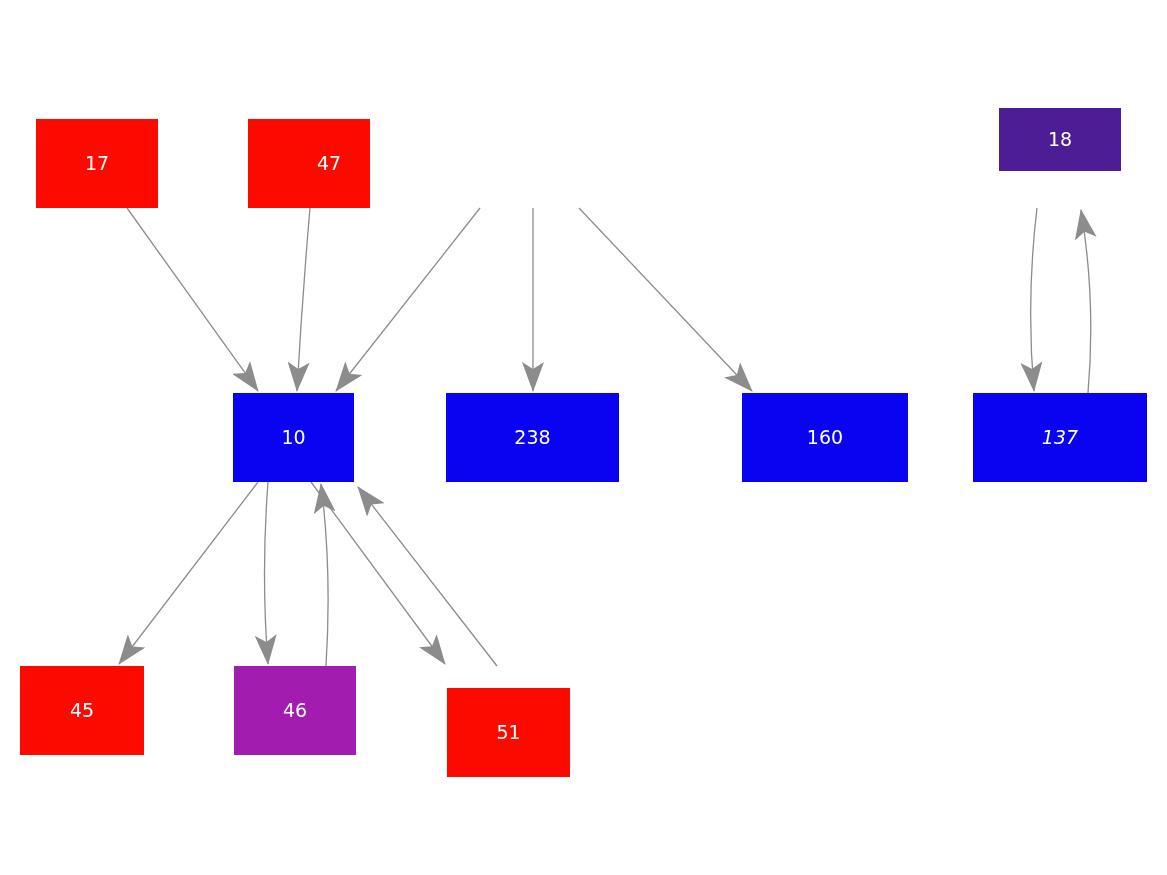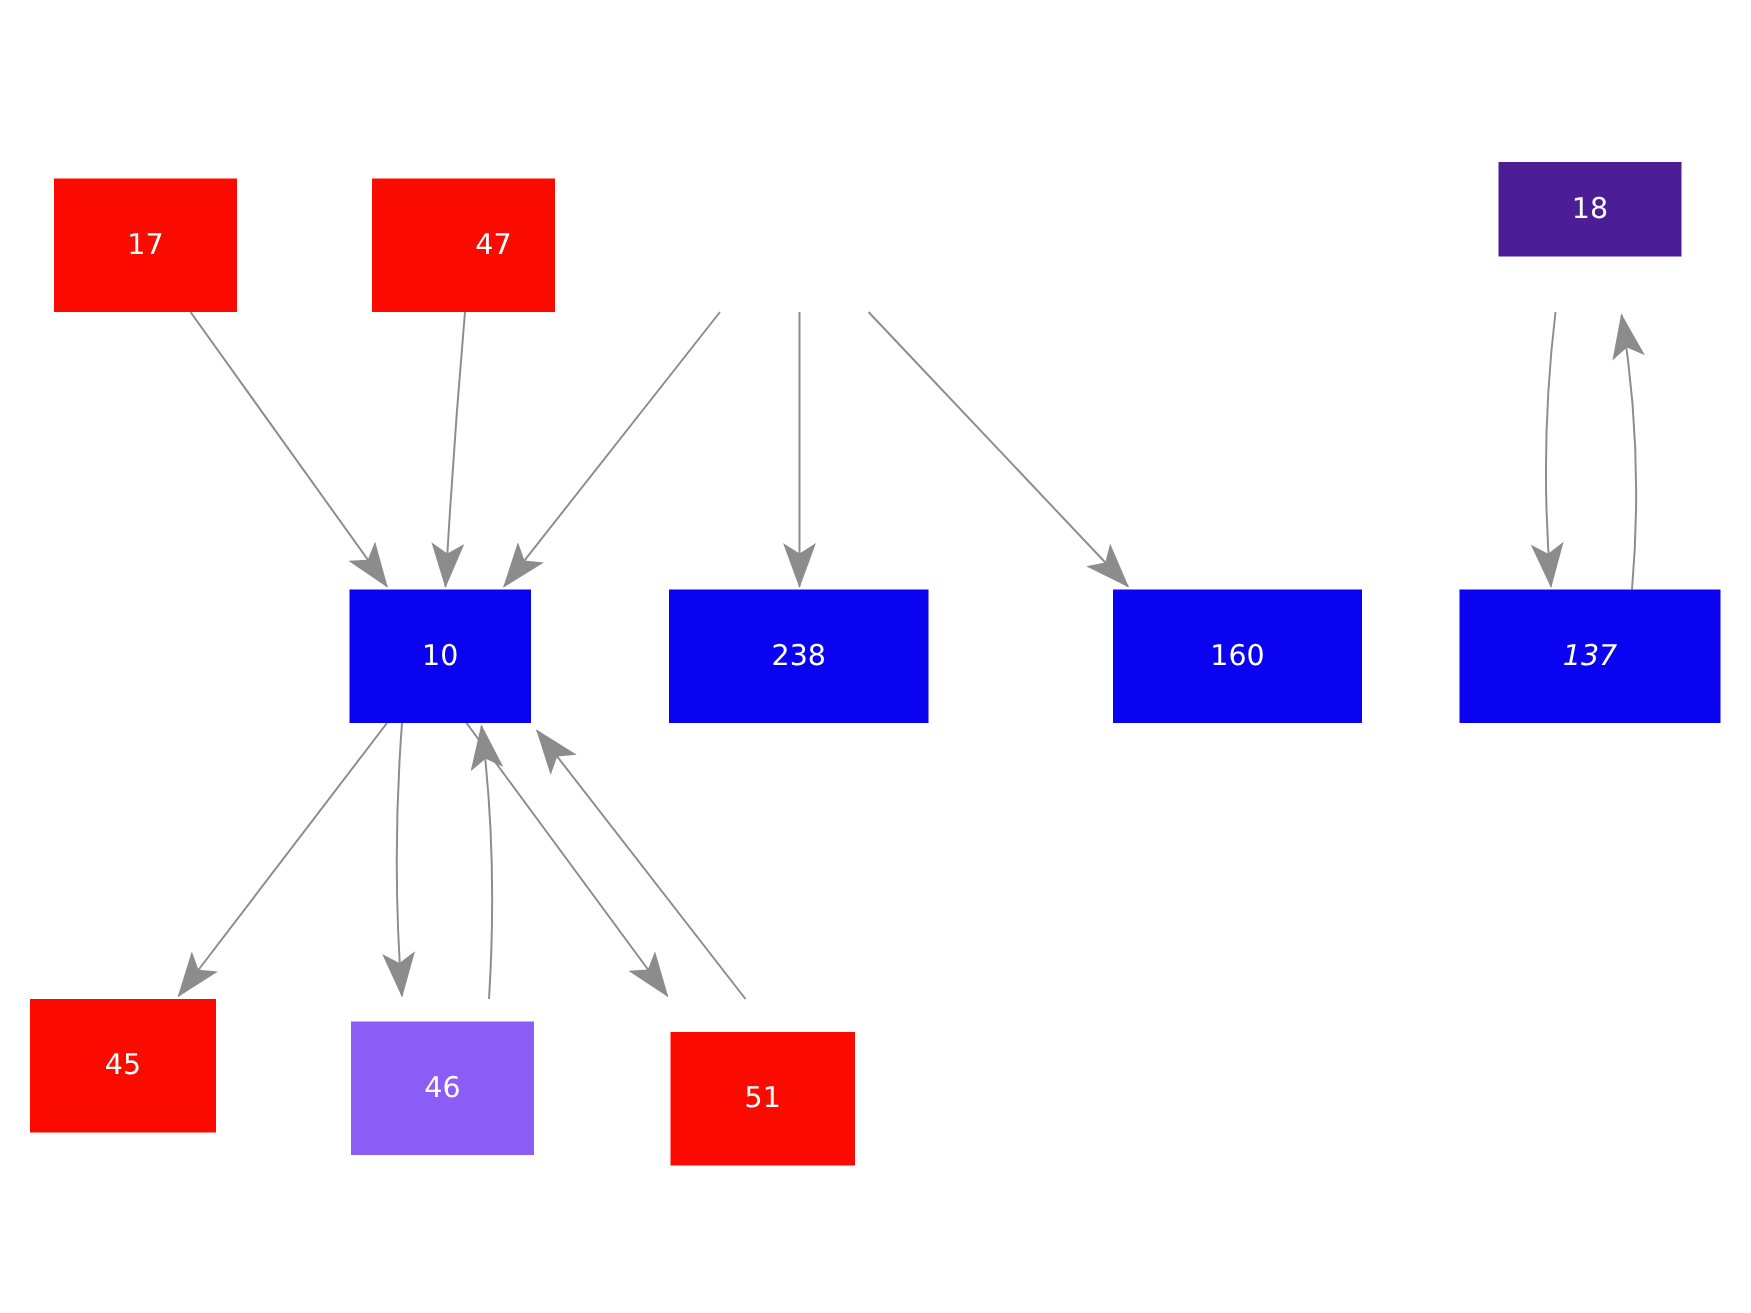--- a/index.html
+++ b/index.html
@@ -59,15 +59,15 @@
     </svg>
 
 <div class="graph-node" style="left: 36px; top: 119px; width: 122px; height: 89px; background: rgb(251, 10, 0); color: rgb(255, 255, 255);">17</div>
     <div class="graph-node" style="left: 248px; top: 119px; width: 122px; height: 89px; background: rgb(251, 10, 0); color: rgb(255, 255, 255); padding-left: 40px;">47</div>
     <div class="graph-node" style="left: 999px; top: 108px; width: 122px; height: 63px; background: #4c1d95; color: rgb(255, 255, 255);">18</div>
     <div class="graph-node" style="left: 233px; top: 393px; width: 121px; height: 89px; background: rgb(9, 3, 242); color: rgb(255, 255, 255);">10</div>
     <div class="graph-node" style="left: 446px; top: 393px; width: 173px; height: 89px; background: rgb(9, 3, 242); color: rgb(255, 255, 255);">238</div>
     <div class="graph-node" style="left: 706px; top: 393px; width: 166px; height: 89px; background: rgb(9, 3, 242); color: rgb(255, 255, 255); margin-left: 36px;">160</div>
     <div class="graph-node" style="left: 973px; top: 393px; width: 174px; height: 89px; background: rgb(9, 3, 242); color: rgb(255, 255, 255); font-style: italic;">137</div>
     <div class="graph-node" style="left: 20px; top: 666px; width: 124px; height: 89px; background: rgb(251, 10, 0); color: rgb(255, 255, 255);">45</div>
-    <div class="graph-node" style="left: 234px; top: 681px; width: 122px; height: 89px; background: #8b5cf6; color: rgb(255, 255, 255);">46</div>
+    <div class="graph-node" style="left: 234px; top: 666px; width: 122px; height: 89px; background: #a21caf; color: rgb(255, 255, 255);">46</div>
     <div class="graph-node" style="left: 447px; top: 688px; width: 123px; height: 89px; background: rgb(251, 10, 0); color: rgb(255, 255, 255);">51</div>
   </div>
 
 </body></html>

